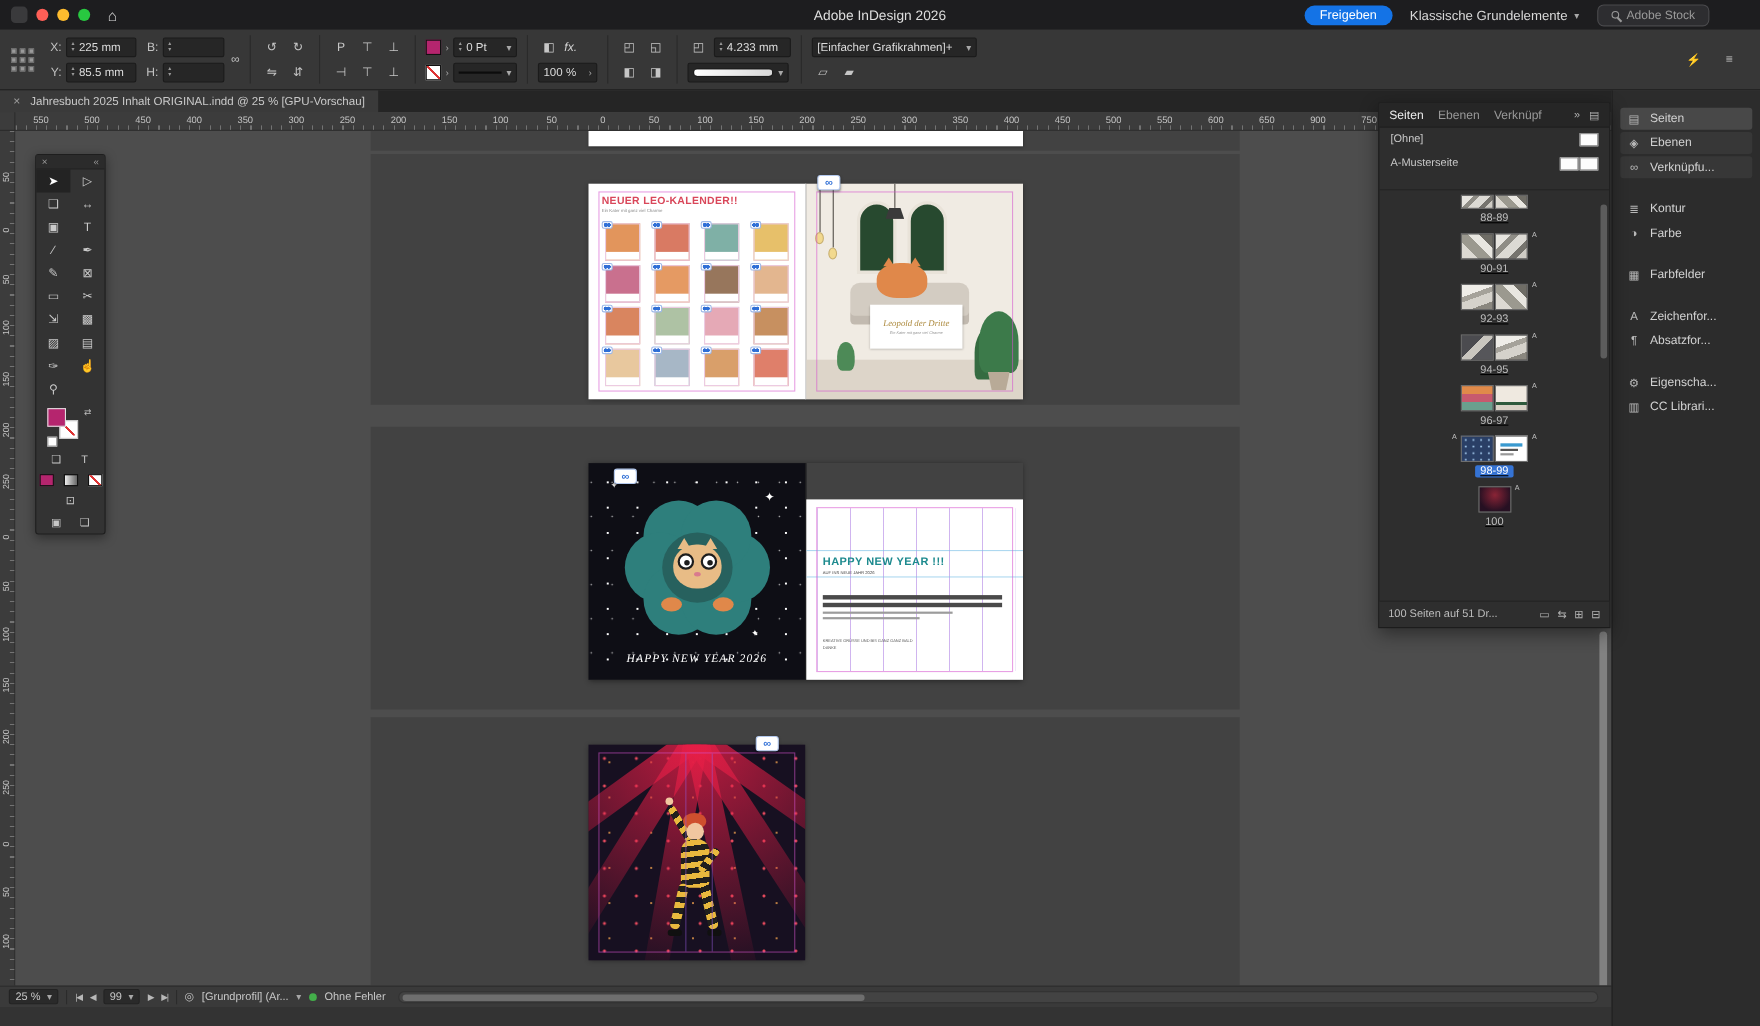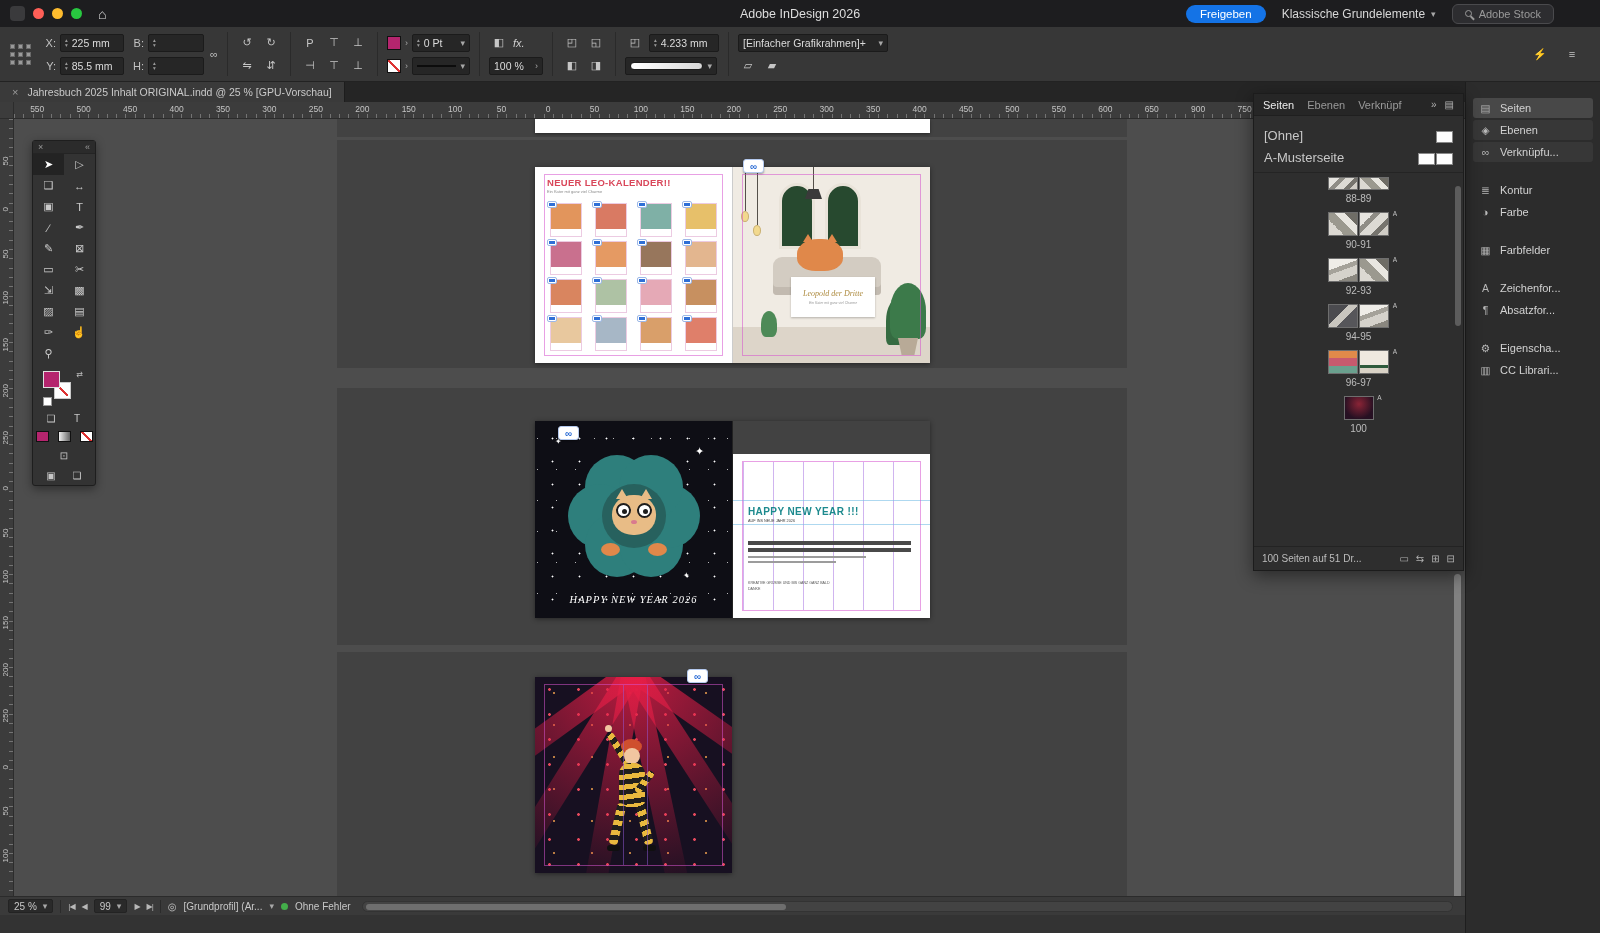--- a/index.html
+++ b/index.html
@@ -202,25 +202,25 @@
   .ap3 { background:#fff; position:relative; }
   .ap3::after { content:""; position:absolute; inset:0; background:linear-gradient(45deg,transparent 43%,#d33 43% 57%,transparent 57%); }
   
   .pages-panel { position:absolute; left:1253px; top:11px; width:211px; height:478px; background:#2e2e2e;
     border:1px solid #1c1c1c; box-shadow:0 5px 16px rgba(0,0,0,.45); z-index:20; }
   .pp-tabs { height:22px; background:#262626; display:flex; align-items:center; gap:13px; padding:0 9px;
     font-size:11px; color:#999; border-bottom:1px solid #1f1f1f; }
   .pp-tab.on { color:#ececec; }
   .pp-tabs .right { margin-left:auto; display:flex; gap:8px; color:#b0b0b0; font-size:10px; }
   .pp-masters { padding:5px 10px 7px; border-bottom:1px solid #242424; }
-  .pp-mrow { display:flex; align-items:flex-end; height:22px; font-size:13px; color:#c8c8c8; }
+  .pp-mrow { display:flex; align-items:flex-start; height:22px; font-size:10px; color:#c8c8c8; }
   .m-sw { margin-left:auto; display:flex; gap:1px; }
   .m-sw i { display:block; width:17px; height:12px; background:#fdfdfd; border:1px solid #888; }
   .pp-list { position:relative; height:382px; }
-  .pp-row { display:flex; flex-direction:column; align-items:center; margin-top:8px; }
+  .pp-row { display:flex; flex-direction:column; align-items:center; margin-top:8px;text-decoration:underline; }
   .pp-thumbs { position:relative; display:flex; gap:1px; }
   .pthumb { width:30px; height:24px; border:1px solid #6e6e6e; background:#f4f4f1; }
   .crop .pthumb { height:13px; }
   .amark { position:absolute; top:-2px; right:-8px; font-size:6.5px; color:#c2c2c2; }
   .amark.l { left:-8px; right:auto; }
   .pp-label { margin-top:3px; font-size:10px; color:#bdbdbd; }
   .pp-label span { padding:0 5px; border-radius:2px; }
   .row-sel .pp-label span { background:#3573d4; color:#fff; }
   .look-ph1 { background:linear-gradient(135deg,#e6e4df 0 28%,#8f8d86 28% 42%,#dcdad4 42% 66%,#76746e 66% 80%,#cfccc5 80%); }
   .look-ph2 { background:linear-gradient(45deg,#dcd9d2 0 30%,#9b998f 30% 55%,#e8e6e0 55% 75%,#6f6d66 75%); }
@@ -885,20 +885,29 @@
           <div class="pp-label"><span>94-95</span></div>
         </div>
         <div class="pp-row">
           <div class="pp-thumbs">
               <div class="pthumb look-mos"></div>
               <div class="pthumb look-room"></div>
               <span class="amark">A</span>
             </div>
           <div class="pp-label"><span>96-97</span></div>
         </div>
+        <div class="pp-row row-sel">
+          <div class="pp-thumbs">
+              <div class="pthumb look-navy"></div>
+              <div class="pthumb look-txt"></div>
+              <span class="amark l">A</span>
+              <span class="amark">A</span>
+            </div>
+          <div class="pp-label"><span>98-99</span></div>
+        </div>
         <div class="pp-row">
           <div class="pp-thumbs">
               <div class="pthumb look-red"></div>
               <span class="amark">A</span>
             </div>
           <div class="pp-label"><span>100</span></div>
         </div>
       </div>
       <div class="pp-scroll"></div>
       <div class="pp-footer">

